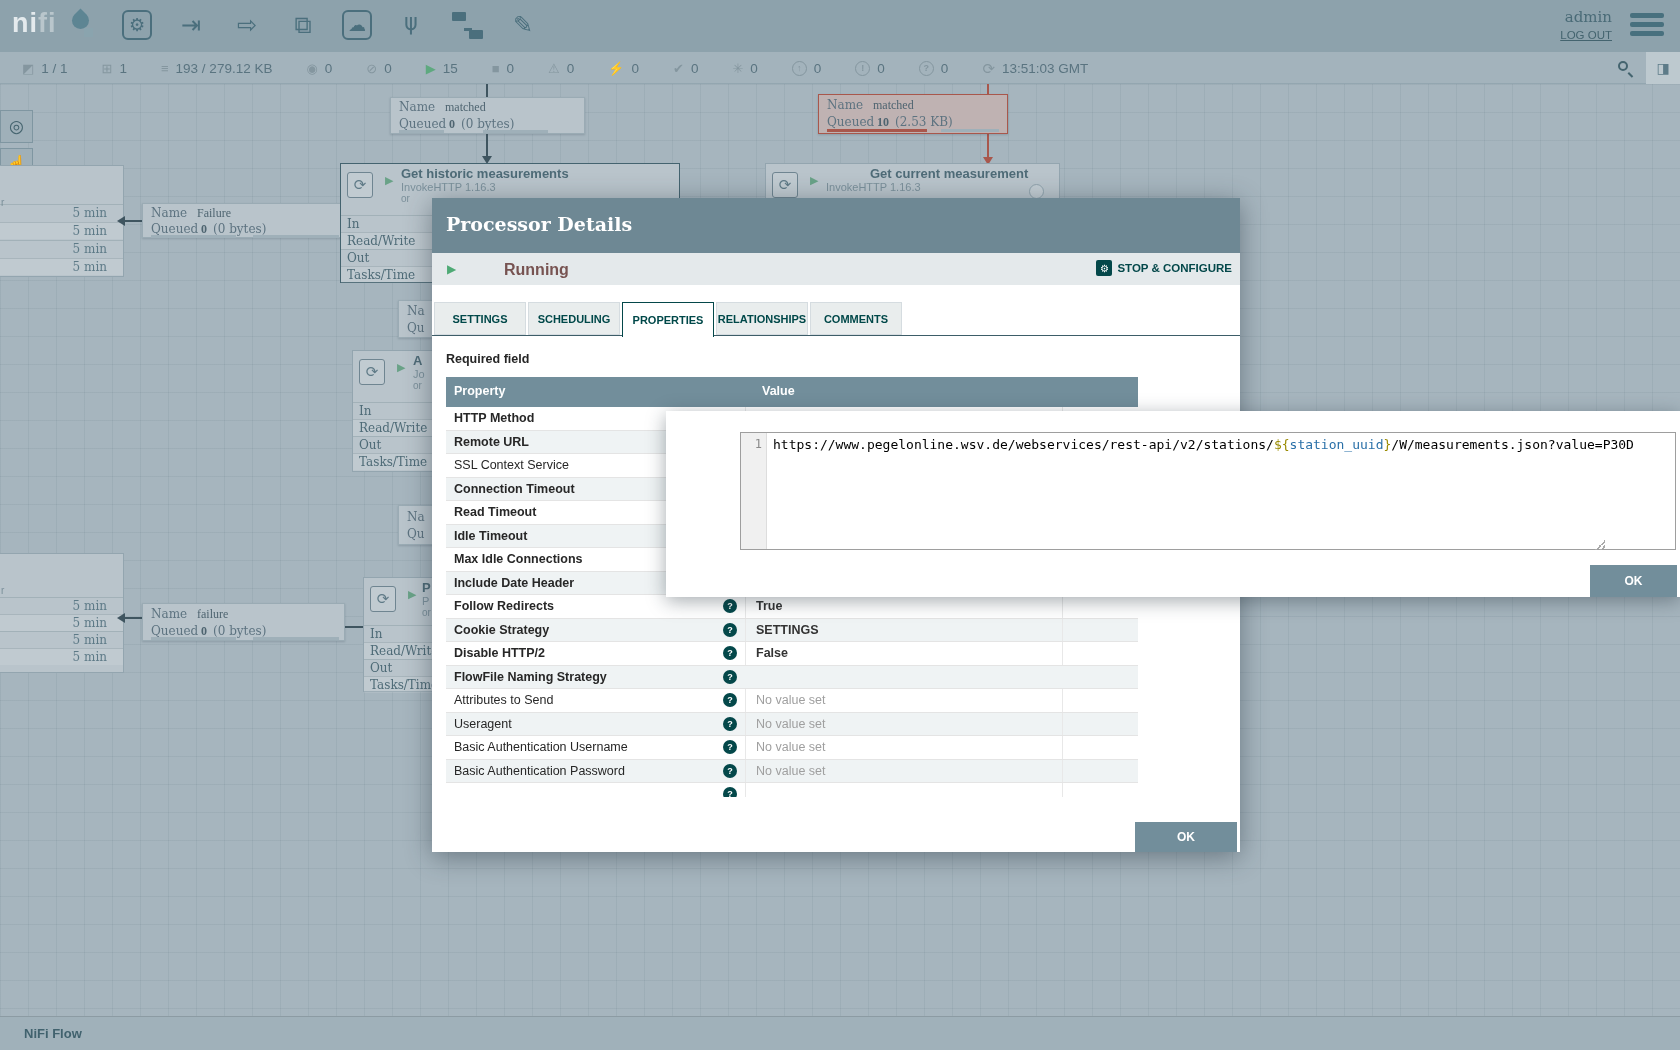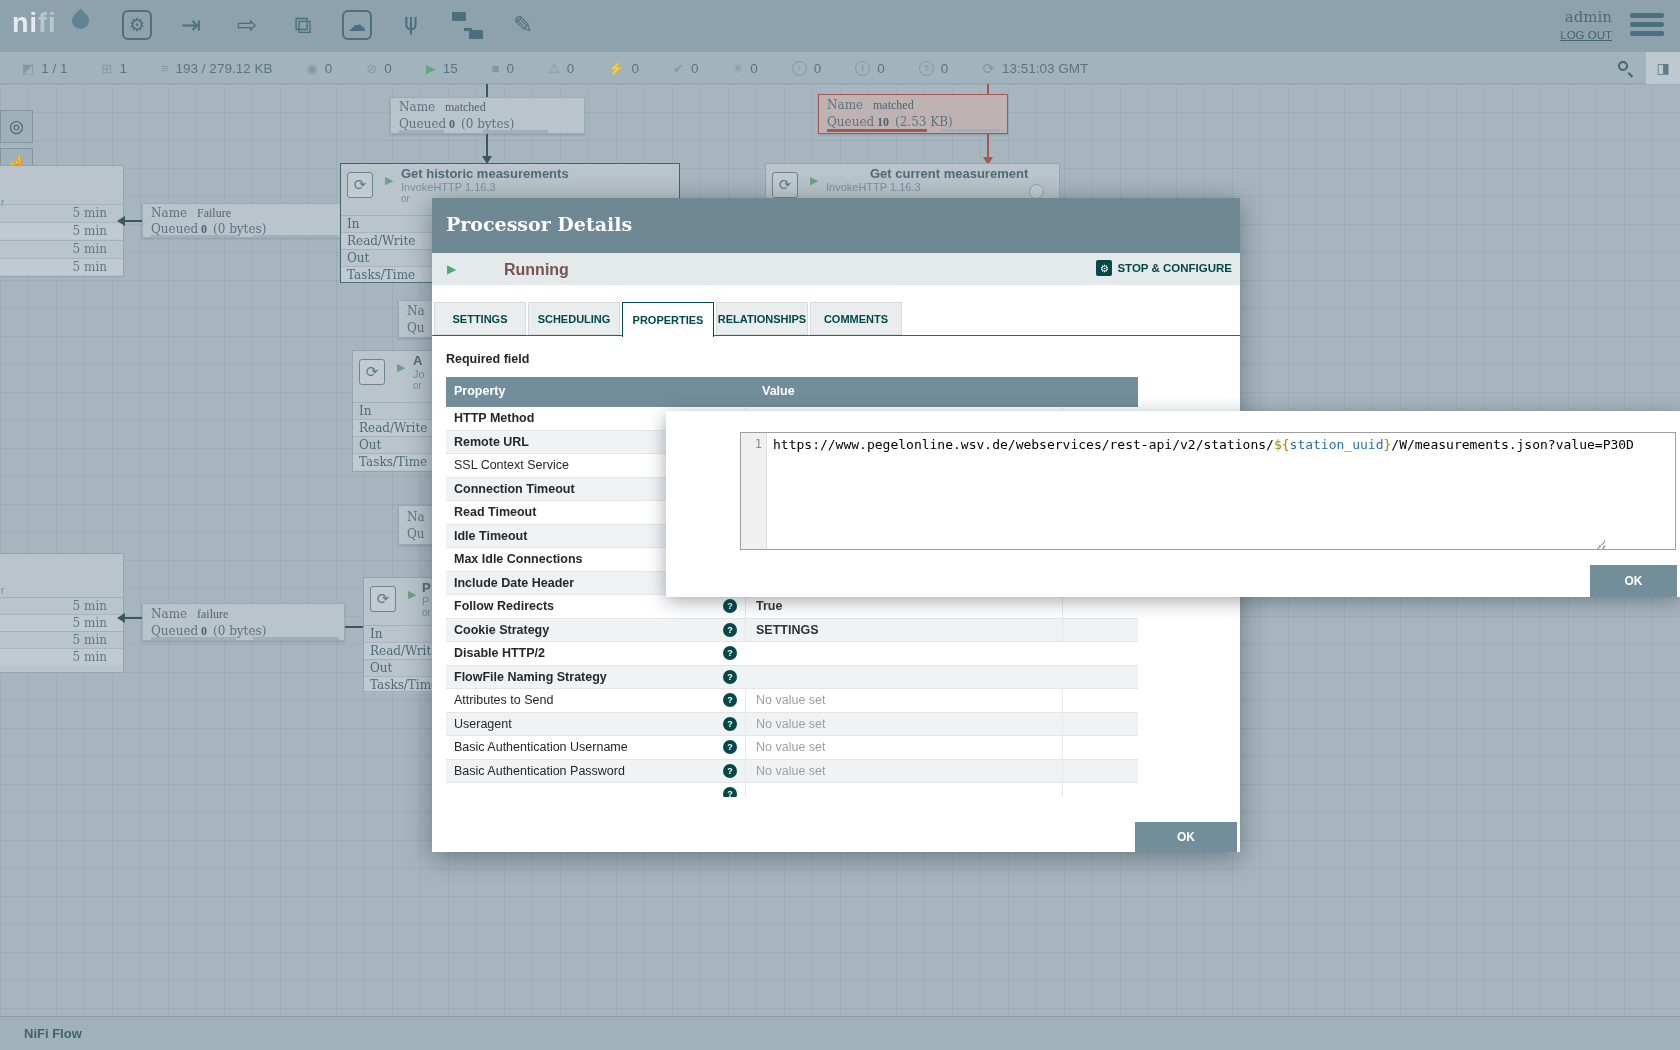--- a/index.html
+++ b/index.html
@@ -472,20 +472,21 @@
           <div class="pval">True</div>
           <div class="pextra"></div>
         </div>
         <div class="prow stripe">
           <div class="pname req">Cookie Strategy<span class="help">?</span></div>
           <div class="pval">SETTINGS</div>
           <div class="pextra"></div>
         </div>
         <div class="prow">
           <div class="pname req">Disable HTTP/2<span class="help">?</span></div>
+          <div class="pval">False</div>
           <div class="pextra"></div>
         </div>
         <div class="prow stripe">
           <div class="pname req">FlowFile Naming Strategy<span class="help">?</span></div>
           <div class="pextra"></div>
         </div>
         <div class="prow">
           <div class="pname">Attributes to Send<span class="help">?</span></div>
           <div class="pval unset">No value set</div>
           <div class="pextra"></div>

